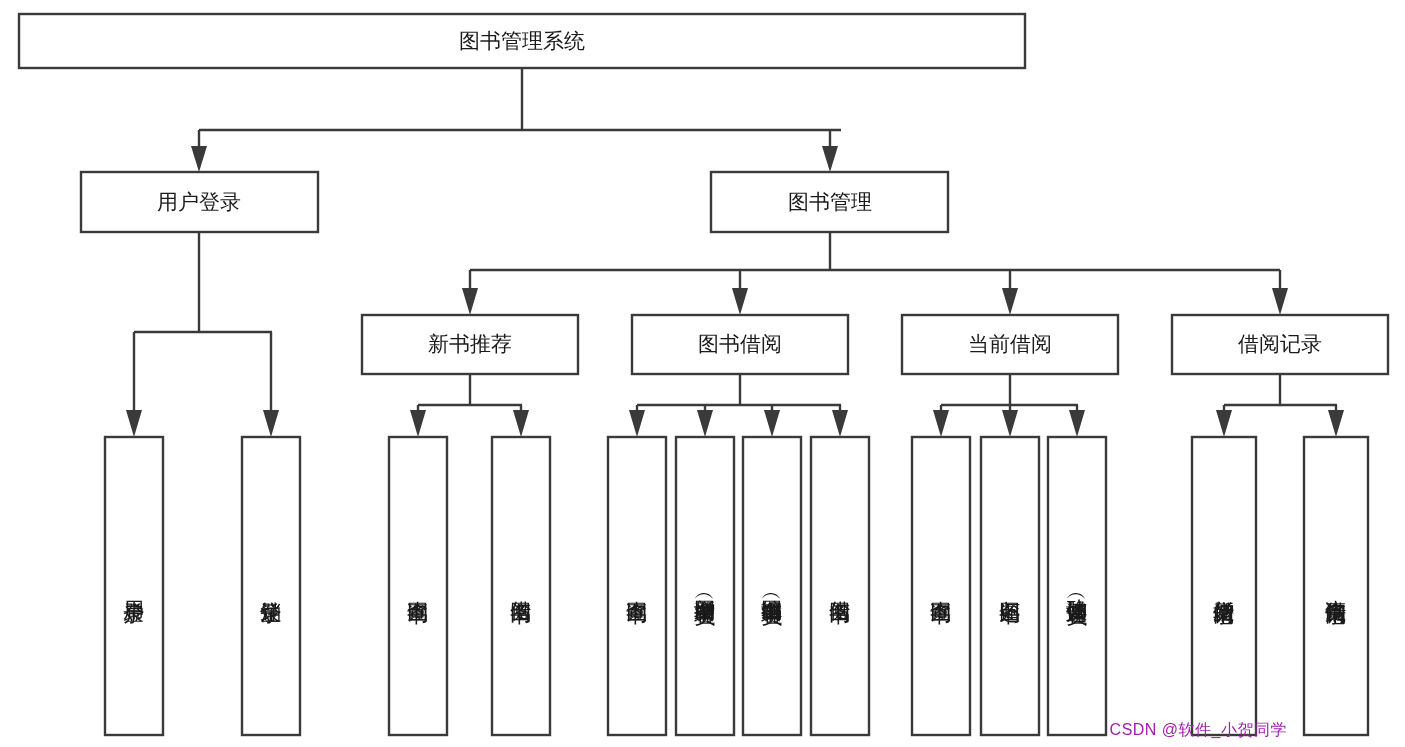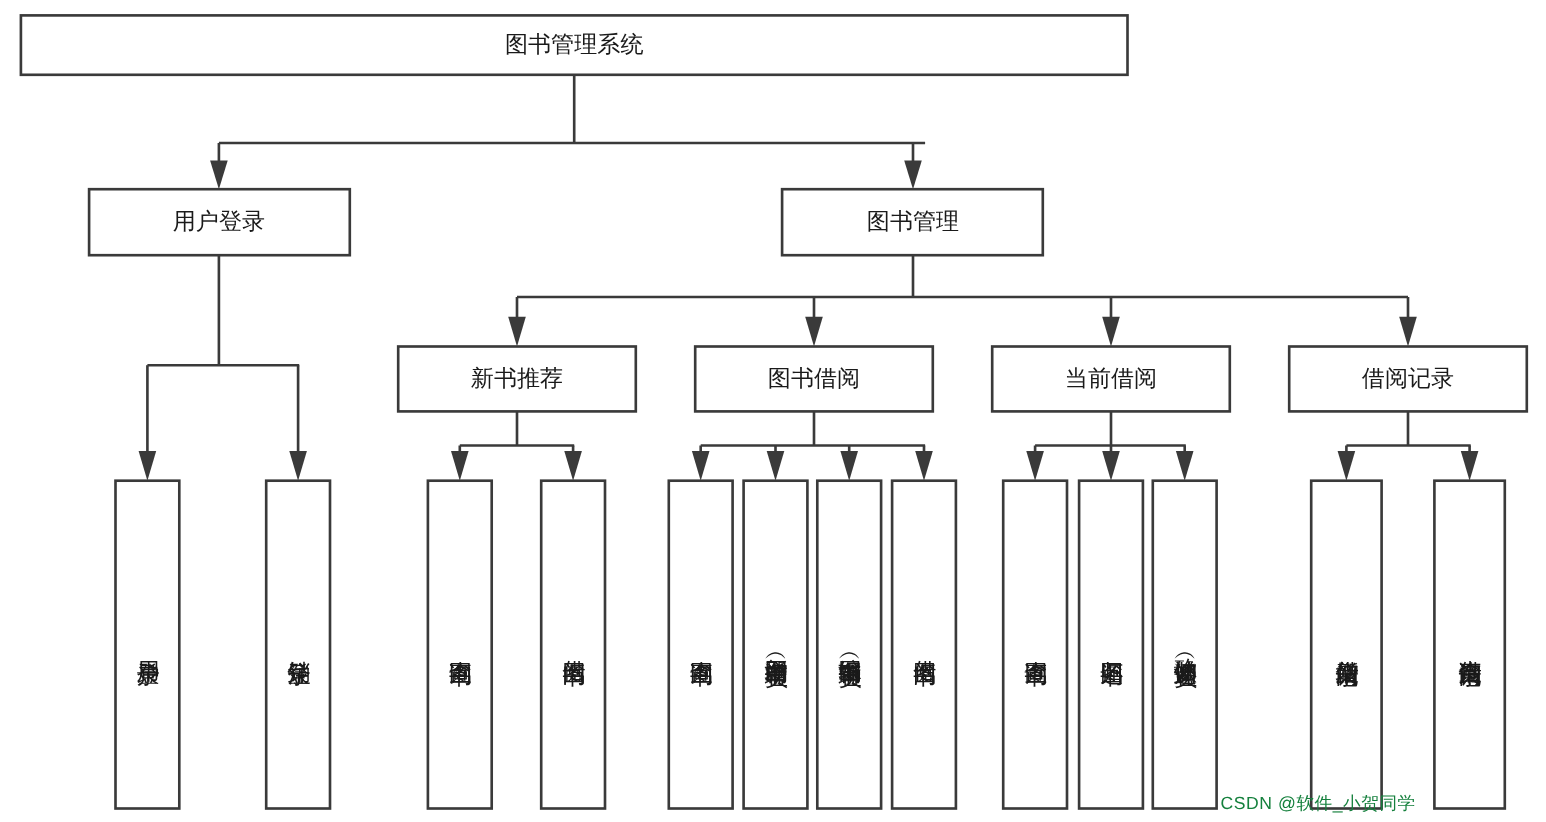--- a/index.html
+++ b/index.html
@@ -65,21 +65,21 @@
     letter-spacing: 1px;
     white-space: nowrap;
     text-align: center;
   }
   .watermark {
     position: absolute;
     right: 14px;
     bottom: 6px;
     font-family: "Liberation Sans", "DejaVu Sans", sans-serif;
     font-size: 16px;
-    color: #15803d;
+    color: #a21caf;
     letter-spacing: 0.5px;
     user-select: none;
     white-space: nowrap;
   }
 </style>
 </head>
 <body>
 
 <div id="diagram-root">
 

